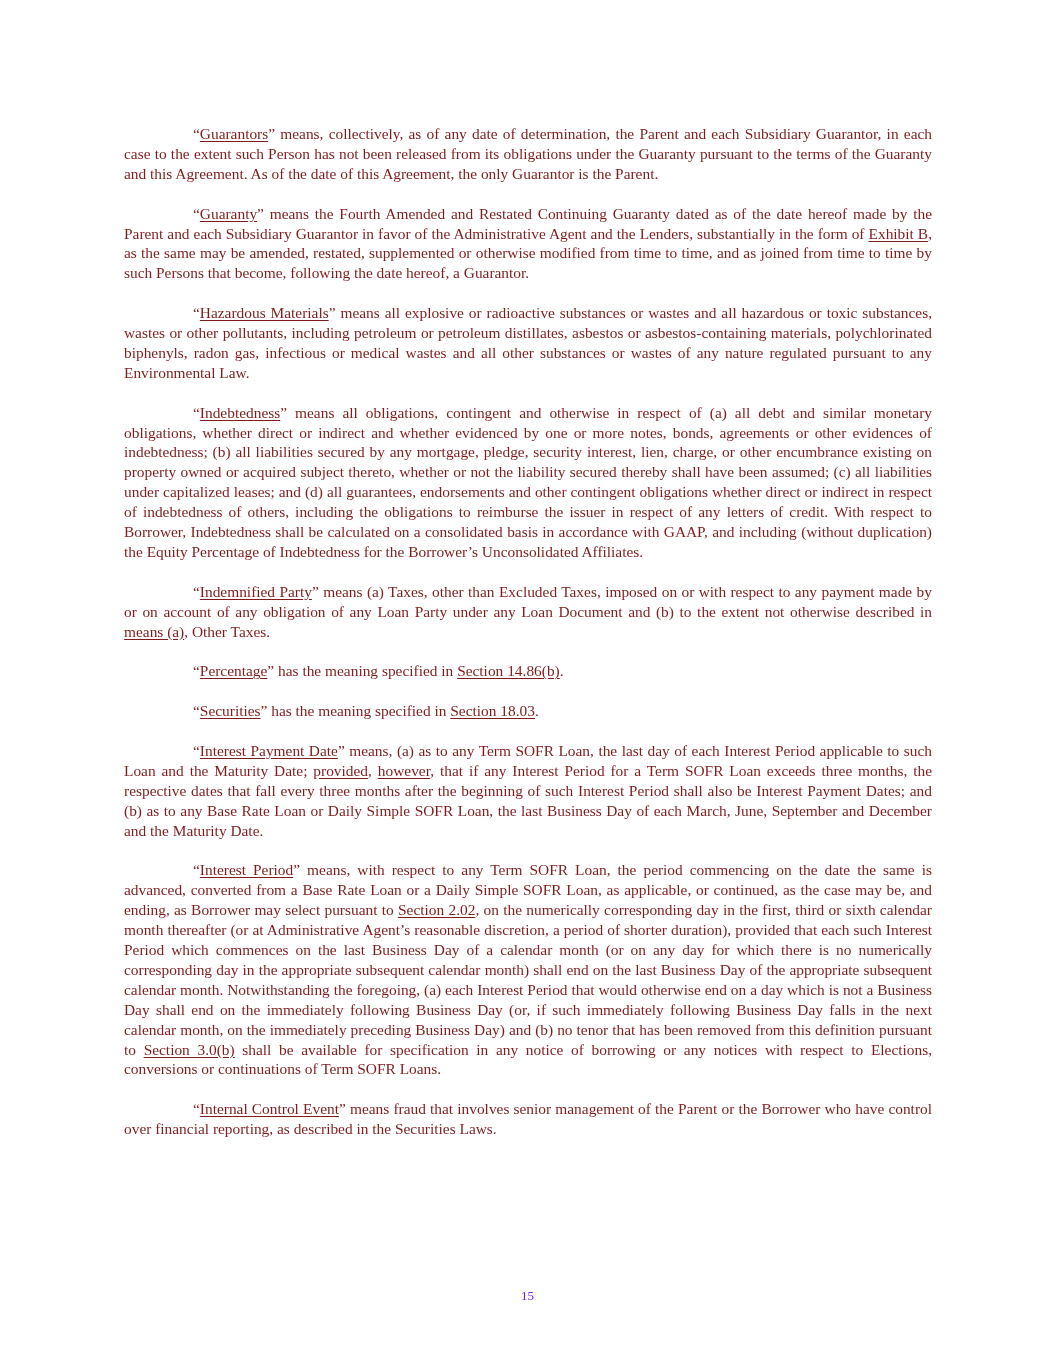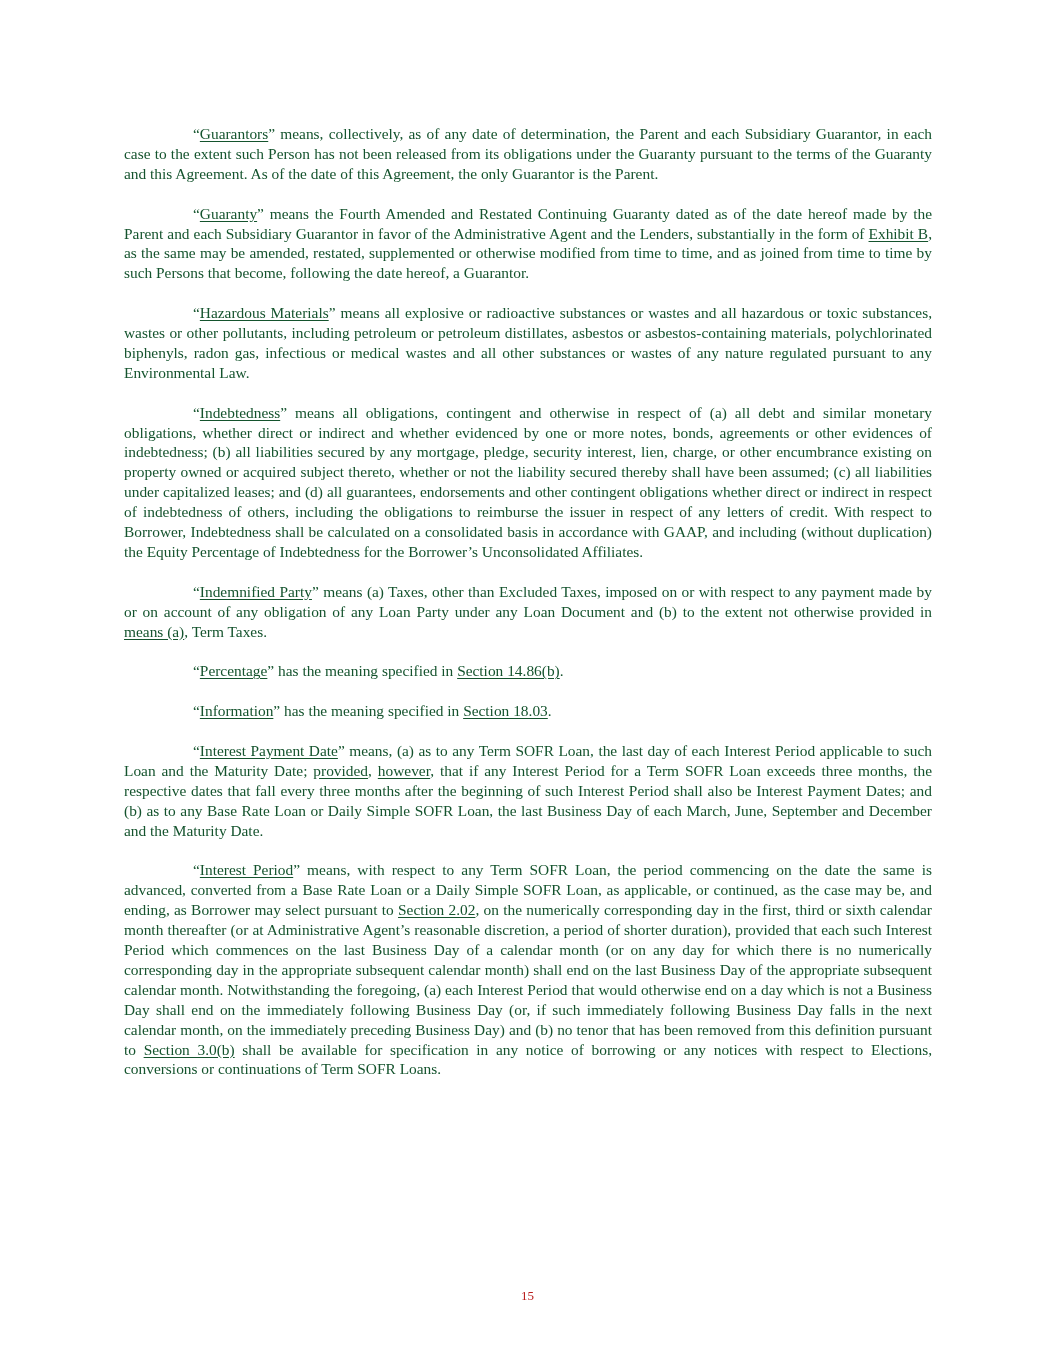--- a/index.html
+++ b/index.html
@@ -1,36 +1,37 @@
 <!DOCTYPE html>
 <html><head>
 <meta charset="utf-8">
 <style>
   html, body { margin: 0; padding: 0; background: #ffffff; }
   body { width: 1055px; height: 1365px; position: relative; overflow: hidden; }
   .page {
     position: absolute; left: 124px; top: 124px; width: 808px;
     font-family: "Liberation Serif", serif; font-size: 15.4px; line-height: 19.9px;
-    color: #14532d; text-align: justify;
+    color: #7f1d1d; text-align: justify;
   }
   .para { margin: 0 0 19.9px 0; text-indent: 69px; }
   .u { text-decoration: underline; text-underline-offset: 2px; }
   .page-number {
     position: absolute; left: 0; width: 1055px; top: 1288px; text-align: center;
-    font-family: "Liberation Serif", serif; font-size: 13px; color: #b91c1c;
+    font-family: "Liberation Serif", serif; font-size: 13px; color: #6d28d9;
   }
 </style>
 </head>
 <body>
 
 <div class="page" id="doc">
     <p class="para"><span>“</span><span class="u">Guarantors</span><span>” means, collectively, as of any date of determination, the Parent and each Subsidiary Guarantor, in each case to the extent such Person has not been released from its obligations under the Guaranty pursuant to the terms of the Guaranty and this Agreement.  As of the date of this Agreement, the only Guarantor is the Parent.</span></p>
     <p class="para"><span>“</span><span class="u">Guaranty</span><span>” means the Fourth Amended and Restated Continuing Guaranty dated as of the date hereof made by the Parent and each Subsidiary Guarantor in favor of the Administrative Agent and the Lenders, substantially in the form of </span><span class="u">Exhibit B</span><span>, as the same may be amended, restated, supplemented or otherwise modified from time to time, and as joined from time to time by such Persons that become, following the date hereof, a Guarantor.</span></p>
     <p class="para"><span>“</span><span class="u">Hazardous Materials</span><span>” means all explosive or radioactive substances or wastes and all hazardous or toxic substances, wastes or other pollutants, including petroleum or petroleum distillates, asbestos or asbestos-containing materials, polychlorinated biphenyls, radon gas, infectious or medical wastes and all other substances or wastes of any nature regulated pursuant to any Environmental Law.</span></p>
     <p class="para"><span>“</span><span class="u">Indebtedness</span><span>” means all obligations, contingent and otherwise in respect of (a) all debt and similar monetary obligations, whether direct or indirect and whether evidenced by one or more notes, bonds, agreements or other evidences of indebtedness; (b) all liabilities secured by any mortgage, pledge, security interest, lien, charge, or other encumbrance existing on property owned or acquired subject thereto, whether or not the liability secured thereby shall have been assumed; (c) all liabilities under capitalized leases; and (d) all guarantees, endorsements and other contingent obligations whether direct or indirect in respect of indebtedness of others, including the obligations to reimburse the issuer in respect of any letters of credit.  With respect to Borrower, Indebtedness shall be calculated on a consolidated basis in accordance with GAAP, and including (without duplication) the Equity Percentage of Indebtedness for the Borrower’s Unconsolidated Affiliates.</span></p>
-    <p class="para"><span>“</span><span class="u">Indemnified Party</span><span>” means (a) Taxes, other than Excluded Taxes, imposed on or with respect to any payment made by or on account of any obligation of any Loan Party under any Loan Document and (b) to the extent not otherwise provided in </span><span class="u">means (a)</span><span>, Term Taxes.</span></p>
+    <p class="para"><span>“</span><span class="u">Indemnified Party</span><span>” means (a) Taxes, other than Excluded Taxes, imposed on or with respect to any payment made by or on account of any obligation of any Loan Party under any Loan Document and (b) to the extent not otherwise described in </span><span class="u">means (a)</span><span>, Other Taxes.</span></p>
     <p class="para"><span>“</span><span class="u">Percentage</span><span>” has the meaning specified in </span><span class="u">Section 14.86(b)</span><span>.</span></p>
-    <p class="para"><span>“</span><span class="u">Information</span><span>” has the meaning specified in </span><span class="u">Section 18.03</span><span>.</span></p>
+    <p class="para"><span>“</span><span class="u">Securities</span><span>” has the meaning specified in </span><span class="u">Section 18.03</span><span>.</span></p>
     <p class="para"><span>“</span><span class="u">Interest Payment Date</span><span>” means, (a) as to any Term SOFR Loan, the last day of each Interest Period applicable to such Loan and the Maturity Date; </span><span class="u">provided</span><span>, </span><span class="u">however</span><span>, that if any Interest Period for a Term SOFR Loan exceeds three months, the respective dates that fall every three months after the beginning of such Interest Period shall also be Interest Payment Dates; and (b) as to any Base Rate Loan or Daily Simple SOFR Loan, the last Business Day of each March, June, September and December and the Maturity Date.</span></p>
     <p class="para"><span>“</span><span class="u">Interest Period</span><span>” means, with respect to any Term SOFR Loan, the period commencing on the date the same is advanced, converted from a Base Rate Loan or a Daily Simple SOFR Loan, as applicable, or continued, as the case may be, and ending, as Borrower may select pursuant to </span><span class="u">Section 2.02</span><span>, on the numerically corresponding day in the first, third or sixth calendar month thereafter (or at Administrative Agent’s reasonable discretion, a period of shorter duration), provided that each such Interest Period which commences on the last Business Day of a calendar month (or on any day for which there is no numerically corresponding day in the appropriate subsequent calendar month) shall end on the last Business Day of the appropriate subsequent calendar month. Notwithstanding the foregoing, (a) each Interest Period that would otherwise end on a day which is not a Business Day shall end on the immediately following Business Day (or, if such immediately following Business Day falls in the next calendar month, on the immediately preceding Business Day) and (b) no tenor that has been removed from this definition pursuant to </span><span class="u">Section 3.0(b)</span><span> shall be available for specification in any notice of borrowing or any notices with respect to Elections, conversions or continuations of Term SOFR Loans.</span></p>
+    <p class="para"><span>“</span><span class="u">Internal Control Event</span><span>” means fraud that involves senior management of the Parent or the Borrower who have control over financial reporting, as described in the Securities Laws.</span></p>
   </div>
 
 <div class="page-number">15</div>
 
 </body></html>

